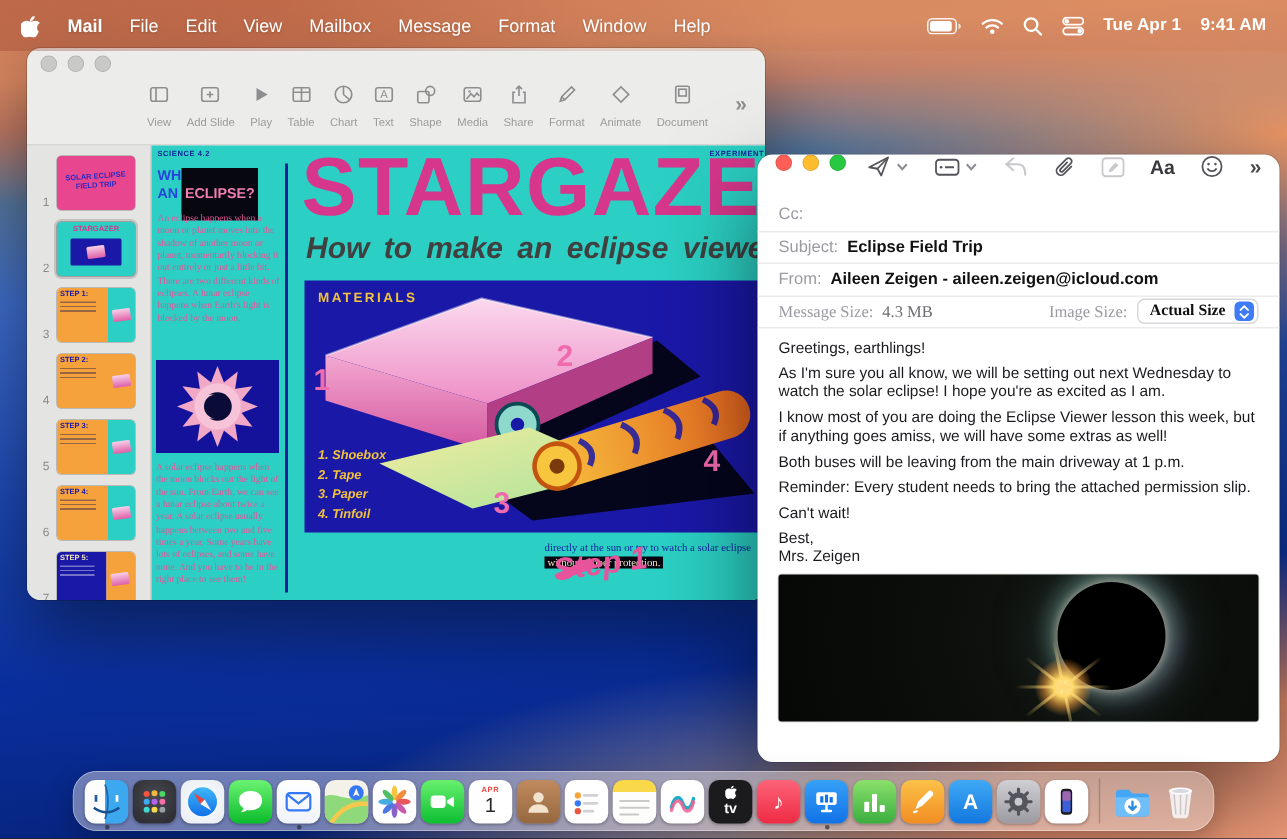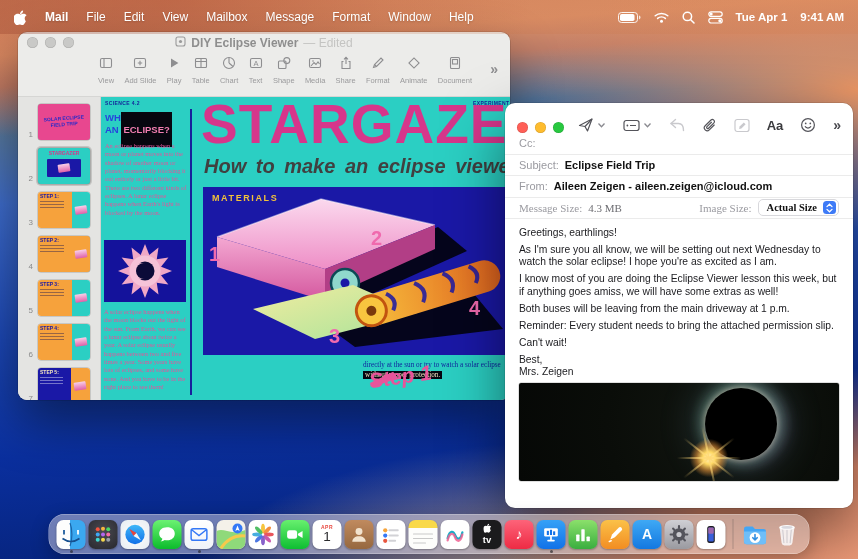--- a/index.html
+++ b/index.html
@@ -74,21 +74,21 @@
   .sl-foot{top:264px;width:152px;font-family:"Liberation Serif",serif;font-size:7.2px;line-height:1.32;color:#10239E;}
   .sl-foot .hly{background:#050510;color:#F2C23B;padding:0 2px;}
   .sl-foot .hlw{background:#050510;color:#F2E3C0;padding:0 2px;}
   .sl-foot span{position:static;}
   .sl-step{left:268px;top:274px;display:flex;align-items:center;gap:4px;transform:rotate(-8deg);
     font-size:21px;font-style:italic;font-weight:700;color:#E8549B;white-space:nowrap;}
   .sl-step svg{position:static;}
   
   .mw{position:absolute;left:505px;top:103px;width:348px;height:405px;background:#fff;border-radius:10px;
     box-shadow:0 24px 60px rgba(0,0,0,.5),0 0 0 .5px rgba(0,0,0,.18);overflow:hidden;z-index:30;font-size:11px;}
-  .mw-toolbar{height:30px;display:flex;align-items:flex-end;padding:0 12px;}
+  .mw-toolbar{height:30px;display:flex;align-items:flex-start;padding:0 12px;}
   .mw-icons{flex:1;display:flex;align-items:center;justify-content:space-between;margin-left:14px;}
   .mi{display:flex;align-items:center;gap:3px;}
   .mi-more{font-size:14px;font-weight:700;color:#4A4A4F;}
   .mrow{height:20.5px;display:flex;align-items:center;padding:0 14px;border-bottom:1px solid #EBEBEB;}
   .mlabel{color:#9A9AA0;margin-right:6px;}
   .token{display:flex;align-items:center;gap:3px;background:#BDD9FC;border-radius:4px;padding:1px 5px;
     font-weight:600;font-size:10.5px;color:#111;}
   .mval-b{font-weight:700;color:#111;}
   .mval-sb{font-weight:600;color:#111;}
   .mrow.sizes{justify-content:space-between;font-family:Liberation Serif, serif;}
@@ -204,30 +204,20 @@
     </div>
   </div>
 
   <div class="kn">
     <div class="kn-titlebar">
       <div class="lights">
         <span class="light"></span>
         <span class="light"></span>
         <span class="light"></span>
       </div>
-      <div class="kn-title">
-        <span>
-          <svg width="11" height="11" viewBox="0 0 11 11">
-              <rect x="1" y="1" width="9" height="9" rx="2" fill="none" stroke="#9a9a9a" stroke-width="1.1"></rect>
-              <circle cx="5.5" cy="5.5" r="1.6" fill="#9a9a9a"></circle>
-            </svg>
-        </span>
-        <span>DIY Eclipse Viewer</span>
-        <span class="edited">— Edited</span>
-      </div>
     </div>
     <div class="kn-toolbar">
       <div class="tbi">
         <span><svg width="14" height="14" viewBox="0 0 14 14" fill="none" stroke="#8E8E90" stroke-width="1.1">
               <rect x="1.5" y="2.5" width="11" height="9" rx="1.5"></rect>
               <line x1="5" y1="2.5" x2="5" y2="11.5"></line>
             </svg></span>
         <span class="lbl">View</span>
       </div>
       <div class="tbi">
@@ -484,20 +474,26 @@
               <path d="M185 96 q10 9 2 18 M215 94 q12 10 3 21 M245 93 q12 10 3 21 M272 94 q10 9 2 18" stroke="#1A18A6" stroke-width="4" fill="none" opacity=".85"></path>
               <circle cx="166" cy="108" r="15" fill="#F8C53F" stroke="#C2540F" stroke-width="3"></circle>
               <circle cx="166" cy="108" r="5" fill="#7A3A0C"></circle>
             </g>
           </svg>
           <div class="sl-mat-h">MATERIALS</div>
           <div class="sl-callout" style="left:6px;top:56px;">1</div>
           <div class="sl-callout" style="left:168px;top:40px;">2</div>
           <div class="sl-callout" style="left:126px;top:138px;">3</div>
           <div class="sl-callout" style="left:266px;top:110px;">4</div>
+          <div class="sl-list">
+            <div>1. Shoebox</div>
+            <div>2. Tape</div>
+            <div>3. Paper</div>
+            <div>4. Tinfoil</div>
+          </div>
         </div>
 
         <div class="sl-foot" style="left:262px;width:150px;">
           <span>directly at the sun or try to watch a solar eclipse </span><span class="hlw">without proper protection.</span>
         </div>
         <div class="sl-step">
           <span>Step 1</span>
           <svg width="32" height="15" viewBox="0 0 32 15">
               <polygon points="0,10 25,2 29,9 4,14" fill="#E8549B"></polygon>
             </svg>

